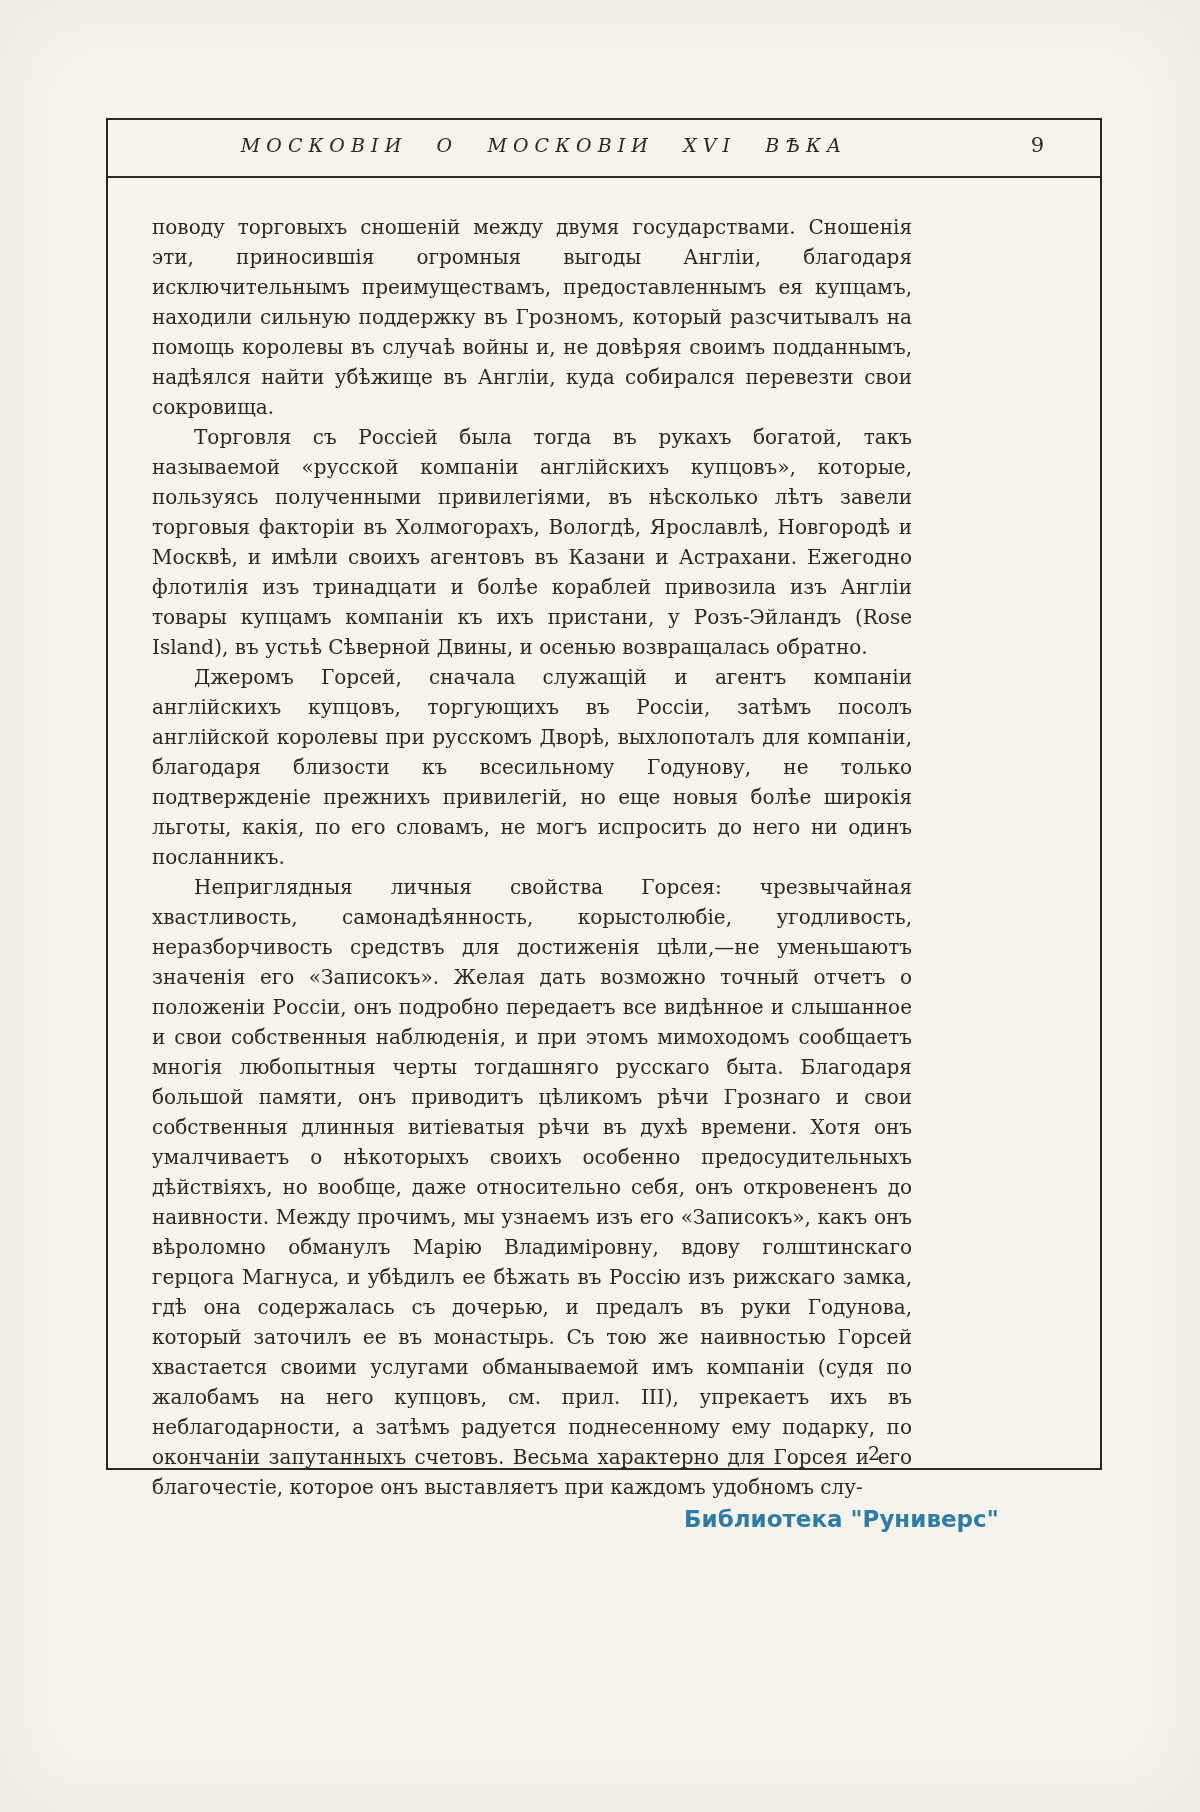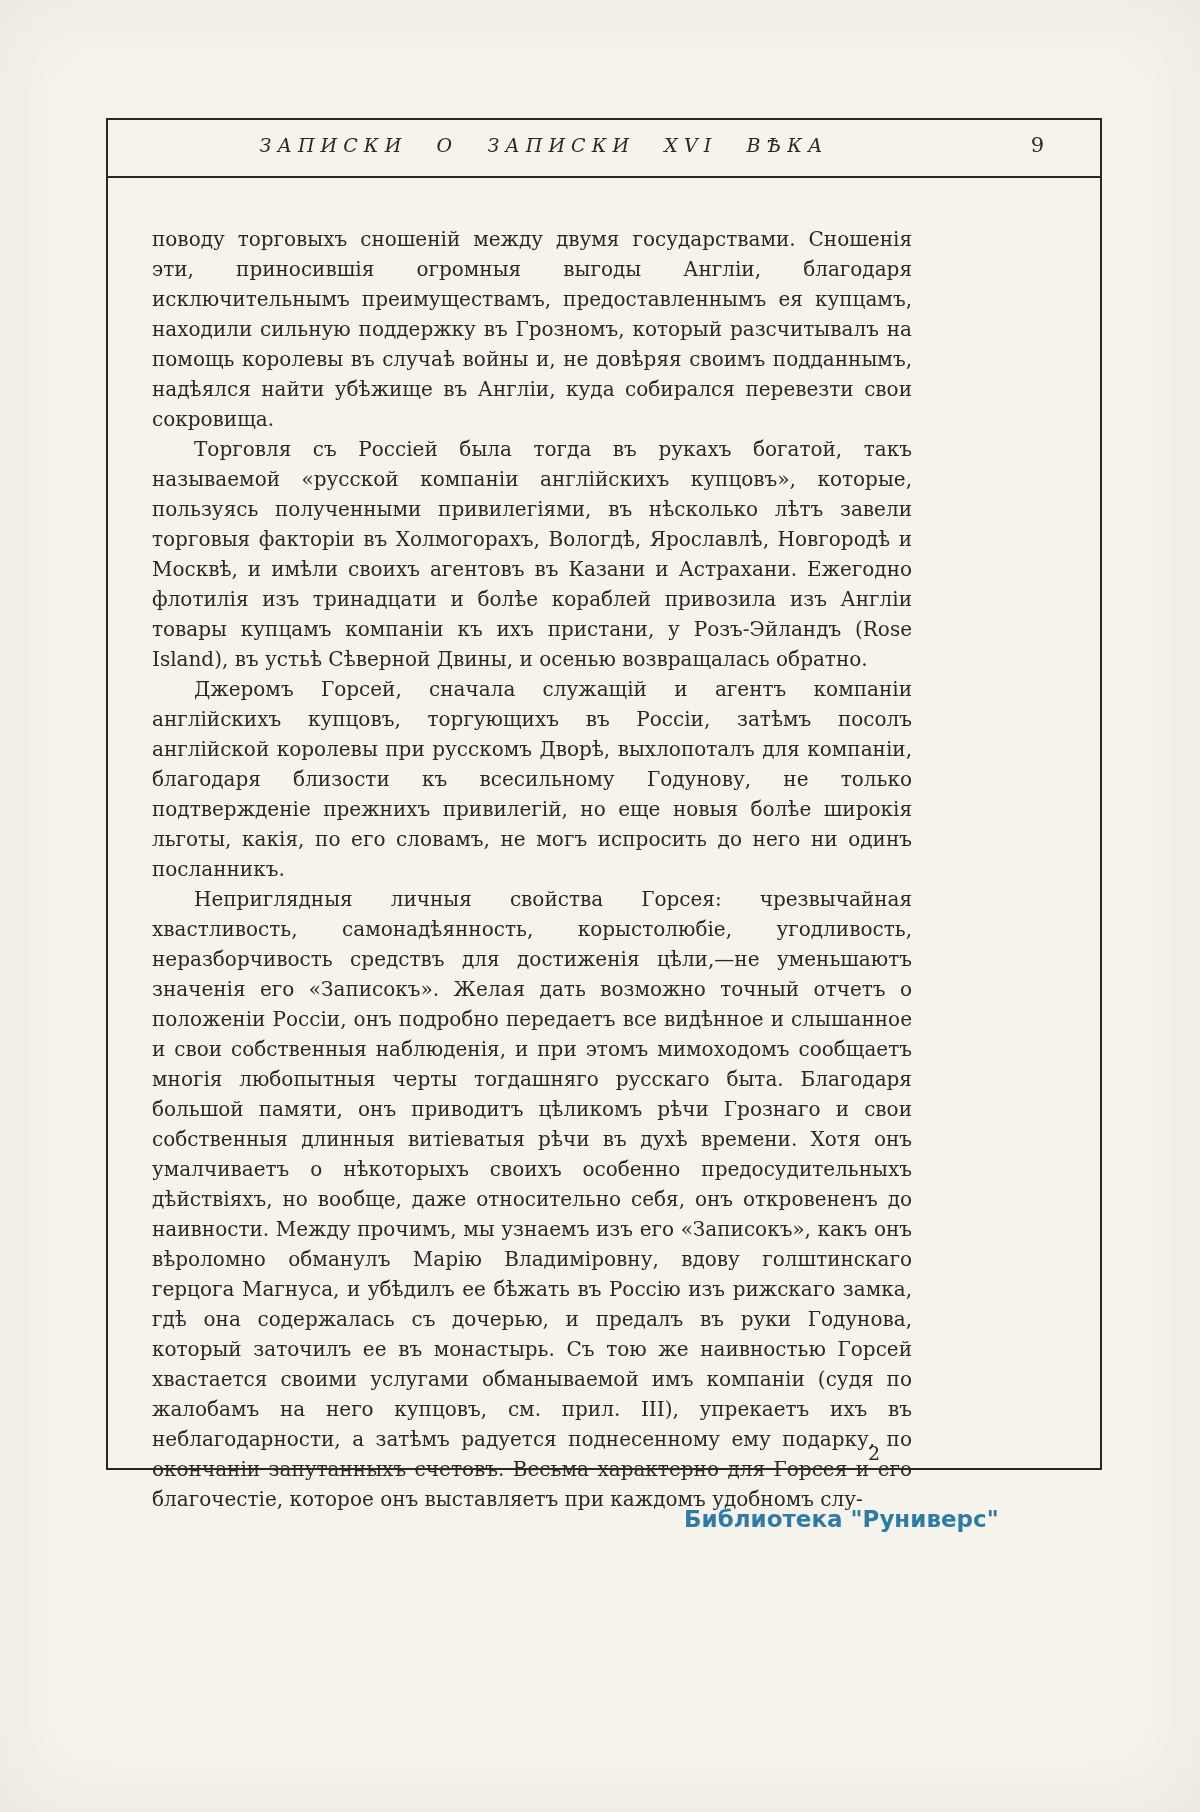--- a/index.html
+++ b/index.html
@@ -54,21 +54,20 @@
     top: 13px;
     font-size: 21px;
     color: var(--color-ink, #2b2822);
   }
   .body-text {
     padding: 34px 188px 0 44px;
     font-size: 20px;
     line-height: 30px;
     text-align: justify;
     color: var(--color-ink, #2b2822);
-    margin-top: 12px;
   }
   .para {
     margin: 0;
     text-indent: 42px;
   }
   .para.no-indent {
     text-indent: 0;
   }
   .signature {
     position: absolute;
@@ -89,21 +88,21 @@
   }
 </style>
 </head>
 <body>
 
 <div class="scan">
 
   <div class="frame">
 
     <div class="header">
-      <span class="running-title">ЗАПИСКИ О ЗАПИСКИ XVI ВѢКА</span>
+      <span class="running-title">МОСКОВІИ О МОСКОВІИ XVI ВѢКА</span>
       <span class="page-number">9</span>
     </div>
 
     <div class="body-text">
       <p class="para no-indent">поводу торговыхъ сношеній между двумя государствами. Сношенія эти, приносившія огромныя выгоды Англіи, благодаря исключительнымъ преимуществамъ, предоставленнымъ ея купцамъ, находили сильную поддержку въ Грозномъ, который разсчитывалъ на помощь королевы въ случаѣ войны и, не довѣряя своимъ подданнымъ, надѣялся найти убѣжище въ Англіи, куда собирался перевезти свои сокровища.</p>
       <p class="para">Торговля съ Россіей была тогда въ рукахъ богатой, такъ называемой «русской компаніи англійскихъ купцовъ», которые, пользуясь полученными привилегіями, въ нѣсколько лѣтъ завели торговыя факторіи въ Холмогорахъ, Вологдѣ, Ярославлѣ, Новгородѣ и Москвѣ, и имѣли своихъ агентовъ въ Казани и Астрахани. Ежегодно флотилія изъ тринадцати и болѣе кораблей привозила изъ Англіи товары купцамъ компаніи къ ихъ пристани, у Розъ-Эйландъ (Rose Island), въ устьѣ Сѣверной Двины, и осенью возвращалась обратно.</p>
       <p class="para">Джеромъ Горсей, сначала служащій и агентъ компаніи англійскихъ купцовъ, торгующихъ въ Россіи, затѣмъ посолъ англійской королевы при русскомъ Дворѣ, выхлопоталъ для компаніи, благодаря близости къ всесильному Годунову, не только подтвержденіе прежнихъ привилегій, но еще новыя болѣе широкія льготы, какія, по его словамъ, не могъ испросить до него ни одинъ посланникъ.</p>
       <p class="para">Неприглядныя личныя свойства Горсея: чрезвычайная хвастливость, самонадѣянность, корыстолюбіе, угодливость, неразборчивость средствъ для достиженія цѣли,—не уменьшаютъ значенія его «Записокъ». Желая дать возможно точный отчетъ о положеніи Россіи, онъ подробно передаетъ все видѣнное и слышанное и свои собственныя наблюденія, и при этомъ мимоходомъ сообщаетъ многія любопытныя черты тогдашняго русскаго быта. Благодаря большой памяти, онъ приводитъ цѣликомъ рѣчи Грознаго и свои собственныя длинныя витіеватыя рѣчи въ духѣ времени. Хотя онъ умалчиваетъ о нѣкоторыхъ своихъ особенно предосудительныхъ дѣйствіяхъ, но вообще, даже относительно себя, онъ откровененъ до наивности. Между прочимъ, мы узнаемъ изъ его «Записокъ», какъ онъ вѣроломно обманулъ Марію Владиміровну, вдову голштинскаго герцога Магнуса, и убѣдилъ ее бѣжать въ Россію изъ рижскаго замка, гдѣ она содержалась съ дочерью, и предалъ въ руки Годунова, который заточилъ ее въ монастырь. Съ тою же наивностью Горсей хвастается своими услугами обманываемой имъ компаніи (судя по жалобамъ на него купцовъ, см. прил. III), упрекаетъ ихъ въ неблагодарности, а затѣмъ радуется поднесенному ему подарку, по окончаніи запутанныхъ счетовъ. Весьма характерно для Горсея и его благочестіе, которое онъ выставляетъ при каждомъ удобномъ слу-</p>
     </div>
 

